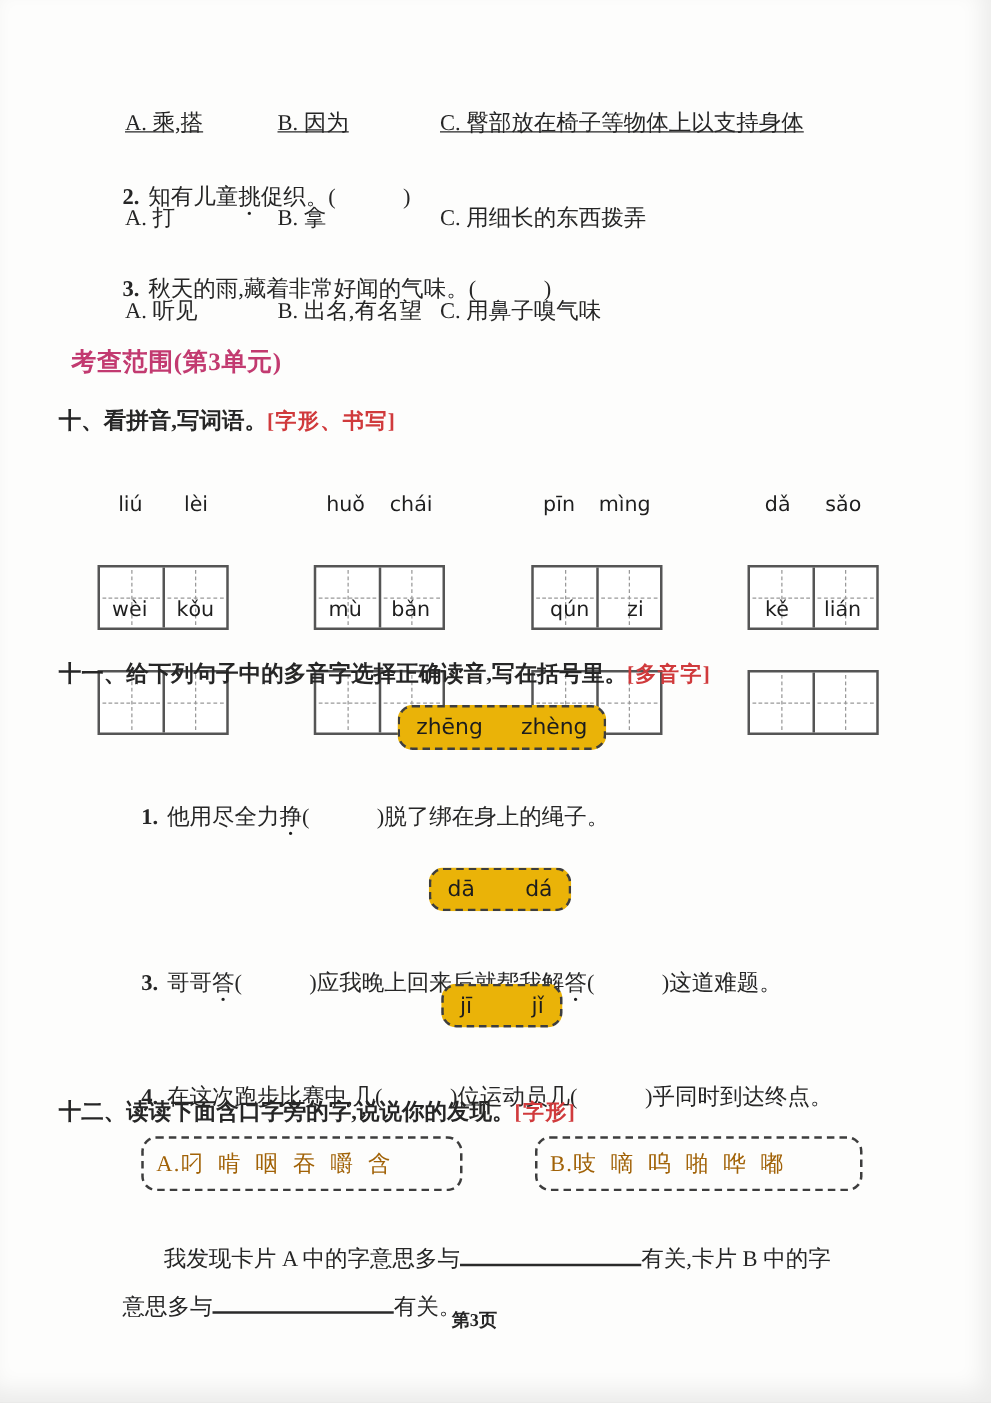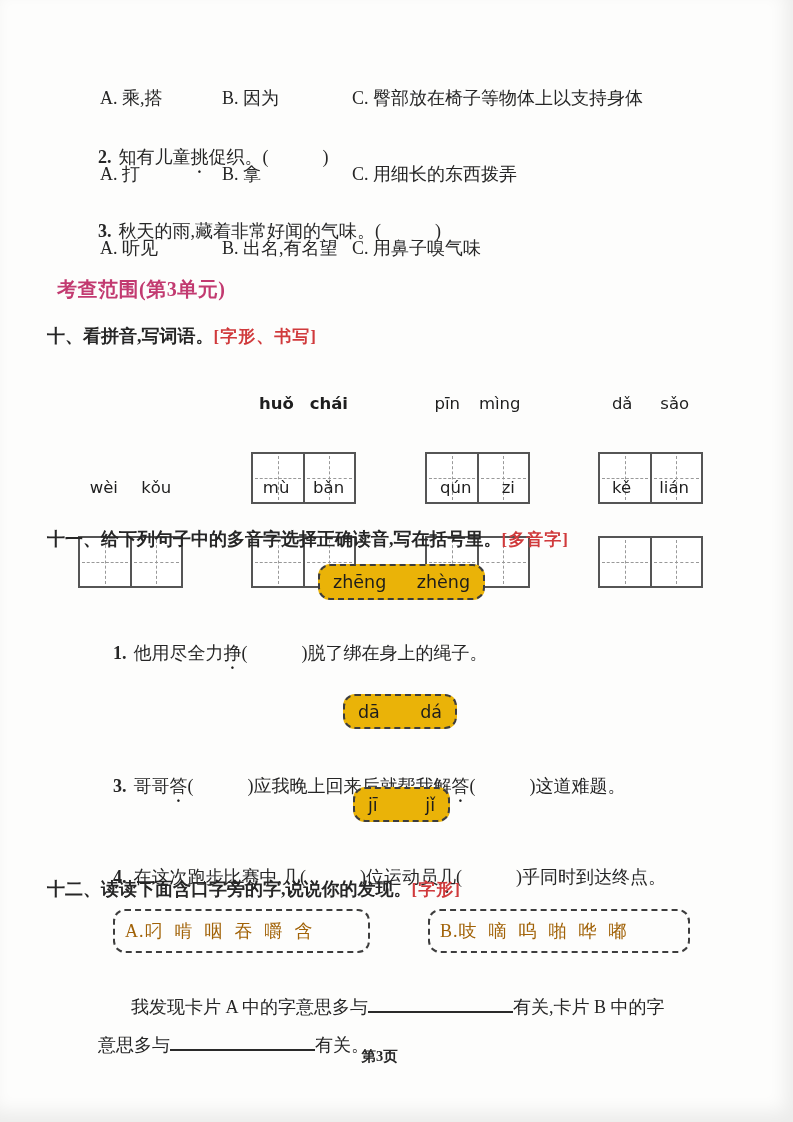--- a/index.html
+++ b/index.html
@@ -42,21 +42,21 @@
     padding:0 10px; font-size:18px; color:#a16207; white-space:pre; letter-spacing:1px; }
   .blank { display:inline-block; width:145px; height:15px; border-bottom:2px solid #2a2a2a; }
   .findline { font-size:18px; }
   .footer { width:665px; text-align:center; font-size:14.5px; font-weight:700; }
 </style>
 </head>
 <body>
 
 <div class="page">
 
-  <div class="abs optrow" style="top:86px; left:100px;">
+  <div class="abs optrow" style="top:86px; left:100px;text-decoration:underline;">
     <span class="optA">A. 乘,搭</span>
     <span class="optB">B. 因为</span>
     <span>C. 臀部放在椅子等物体上以支持身体</span>
   </div>
 
   <div class="abs qline" style="top:124px; left:80px;">
     <span class="num">2.</span><span>知有儿童</span><span class="dz">挑</span><span>促织。(            )</span>
   </div>
 
   <div class="abs optrow" style="top:162px; left:100px;">
@@ -75,21 +75,25 @@
     <span>C. 用鼻子嗅气味</span>
   </div>
 
   <div class="abs scope" style="top:276px; left:57px;">考查范围(第3单元)</div>
 
   <div class="abs sectitle" style="top:324px; left:47px;">
     <span>十、看拼音,写词语。</span>
     <span class="tag">[字形、书写]</span>
   </div>
 
-  <div class="abs pgroup" style="top:358px; left:251px;font-weight:bold;">
+  <div class="abs pgroup" style="top:358px; left:78px;">
+    <div class="pinyin"><span>liú</span><span>lèi</span></div>
+    <div class="tian"><div class="cell"></div><div class="cell"></div></div>
+  </div>
+  <div class="abs pgroup" style="top:358px; left:251px;">
     <div class="pinyin"><span>huǒ</span><span>chái</span></div>
     <div class="tian"><div class="cell"></div><div class="cell"></div></div>
   </div>
   <div class="abs pgroup" style="top:358px; left:425px;">
     <div class="pinyin"><span>pīn</span><span>mìng</span></div>
     <div class="tian"><div class="cell"></div><div class="cell"></div></div>
   </div>
   <div class="abs pgroup" style="top:358px; left:598px;">
     <div class="pinyin"><span>dǎ</span><span>sǎo</span></div>
     <div class="tian"><div class="cell"></div><div class="cell"></div></div>

